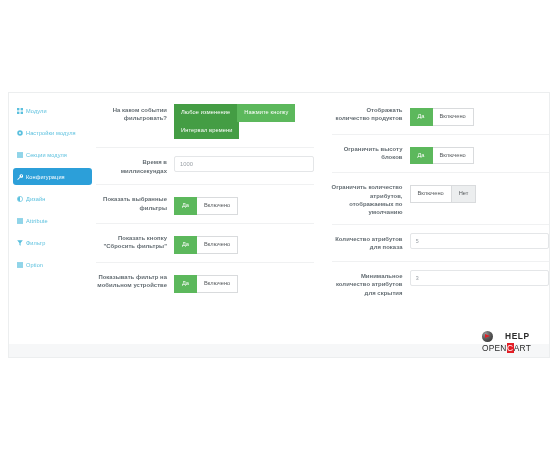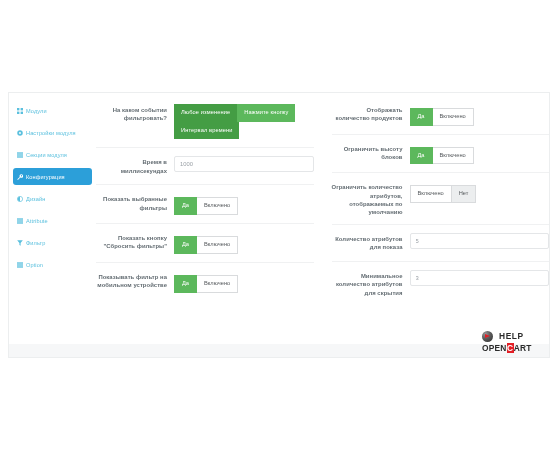--- a/index.html
+++ b/index.html
@@ -157,21 +157,21 @@
     border-top: none;
   }
 
   
   .logo {
     position: absolute;
     right: 4px; top: 330px;
     width: 64px; height: 28px;
     user-select: none;
   }
-  .logo-row1 { display: flex; align-items: center; gap: 6px; height: 13px; }
+  .logo-row1 { display: flex; align-items: center; gap: 12px; height: 13px; }
   .logo-ball {
     width: 11px; height: 11px; border-radius: 50%;
     background: radial-gradient(circle at 32% 28%, #9a9a9a 0%, #5e5e5e 42%, #2a2a2a 100%);
     position: relative;
     flex: 0 0 11px;
   }
   .logo-ball::after {
     content: "";
     position: absolute;
     left: 3px; top: 3px;
@@ -182,21 +182,21 @@
   }
   .logo-help {
     font-size: 8.4px;
     font-weight: bold;
     color: #2b2b2b;
     letter-spacing: .6px;
     line-height: 1;
   }
   .logo-row2 {
     font-size: 8.4px;
-    font-weight: bold;
+    font-weight: normal;
     color: #2b2b2b;
     letter-spacing: .2px;
     line-height: 1;
     margin-top: 1px;
   }
   .logo-row2 .red-c {
     background: #e31f26;
     color: #ffffff;
     padding: 0 .5px;
   }

